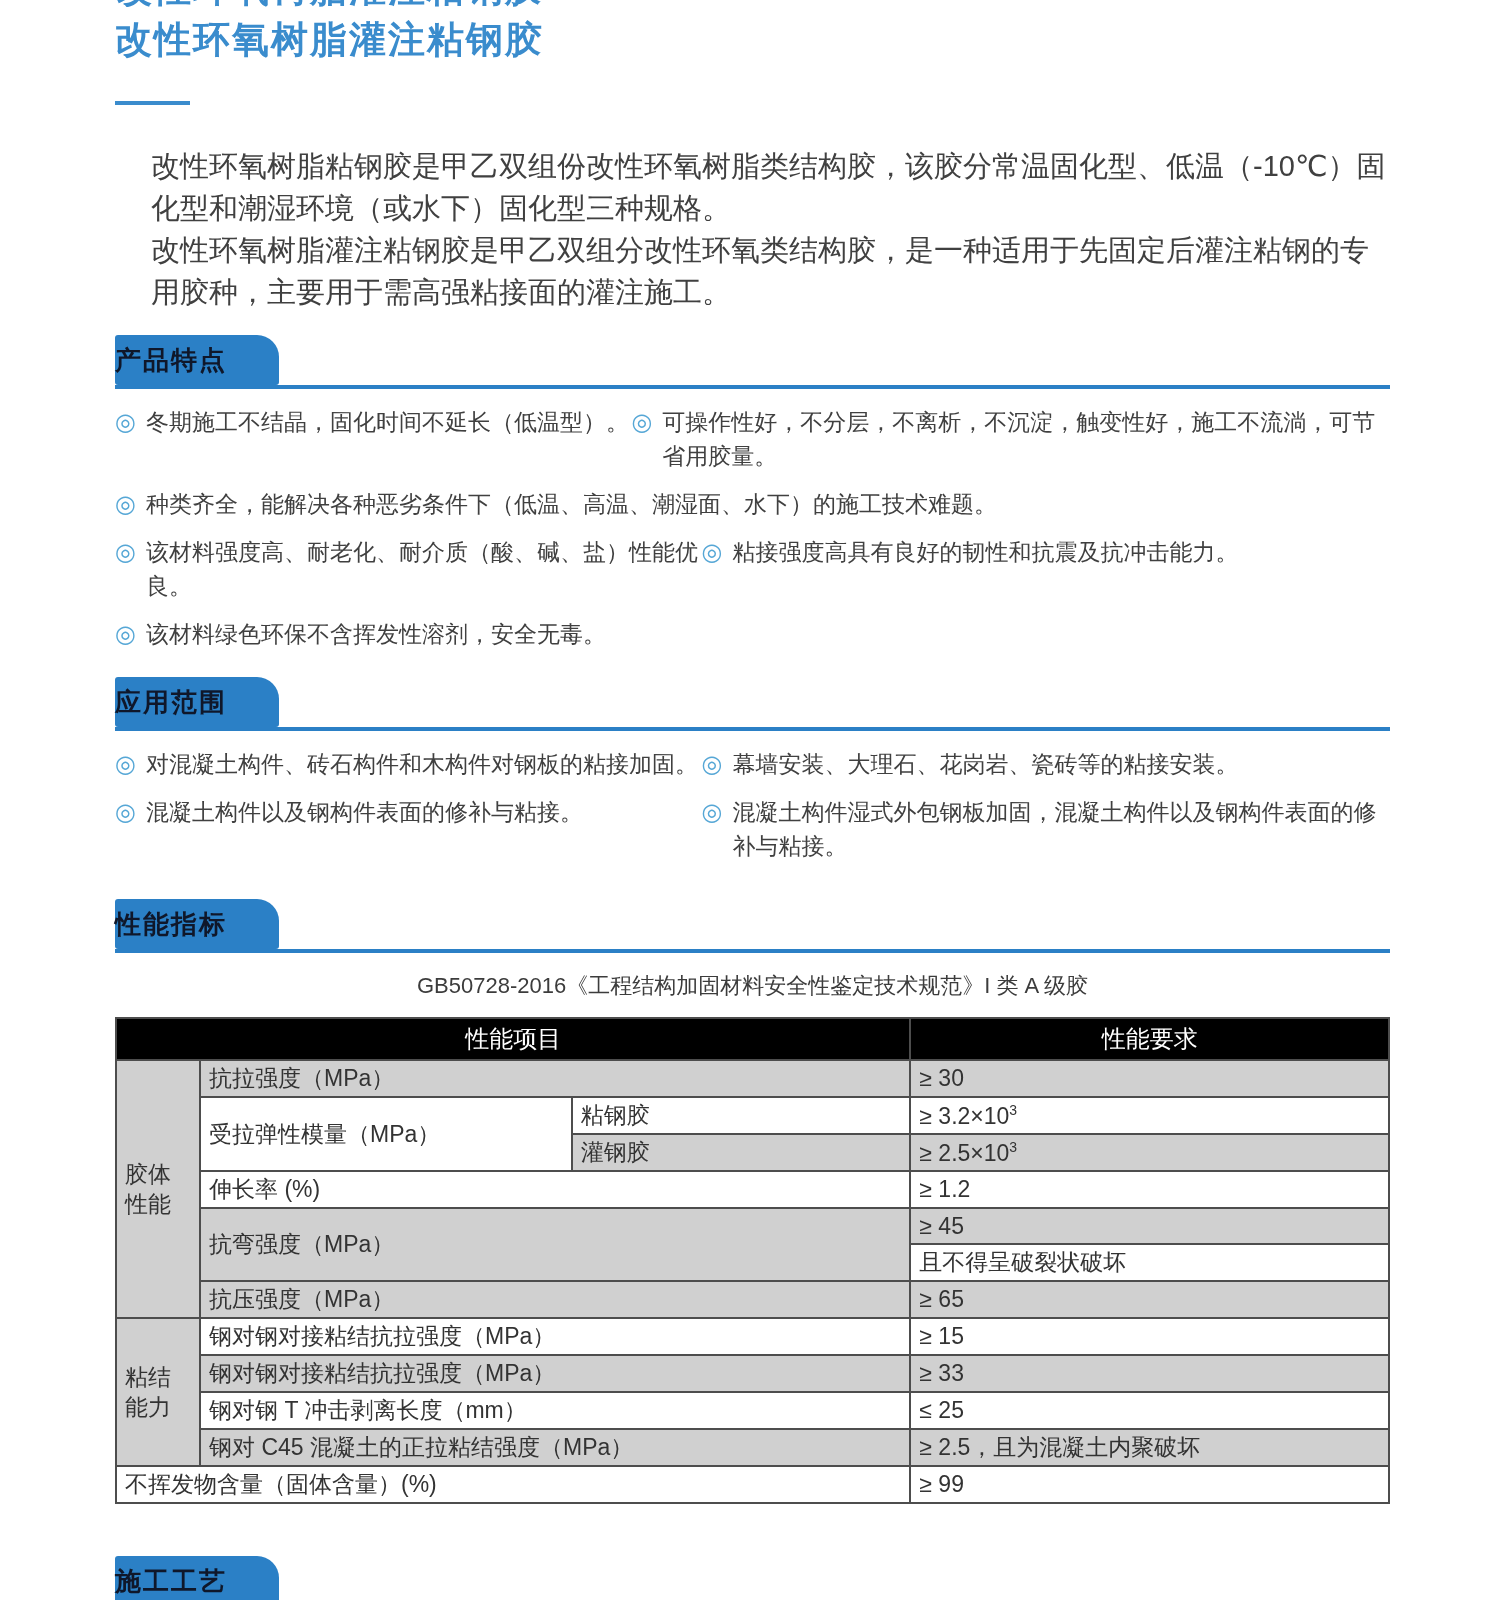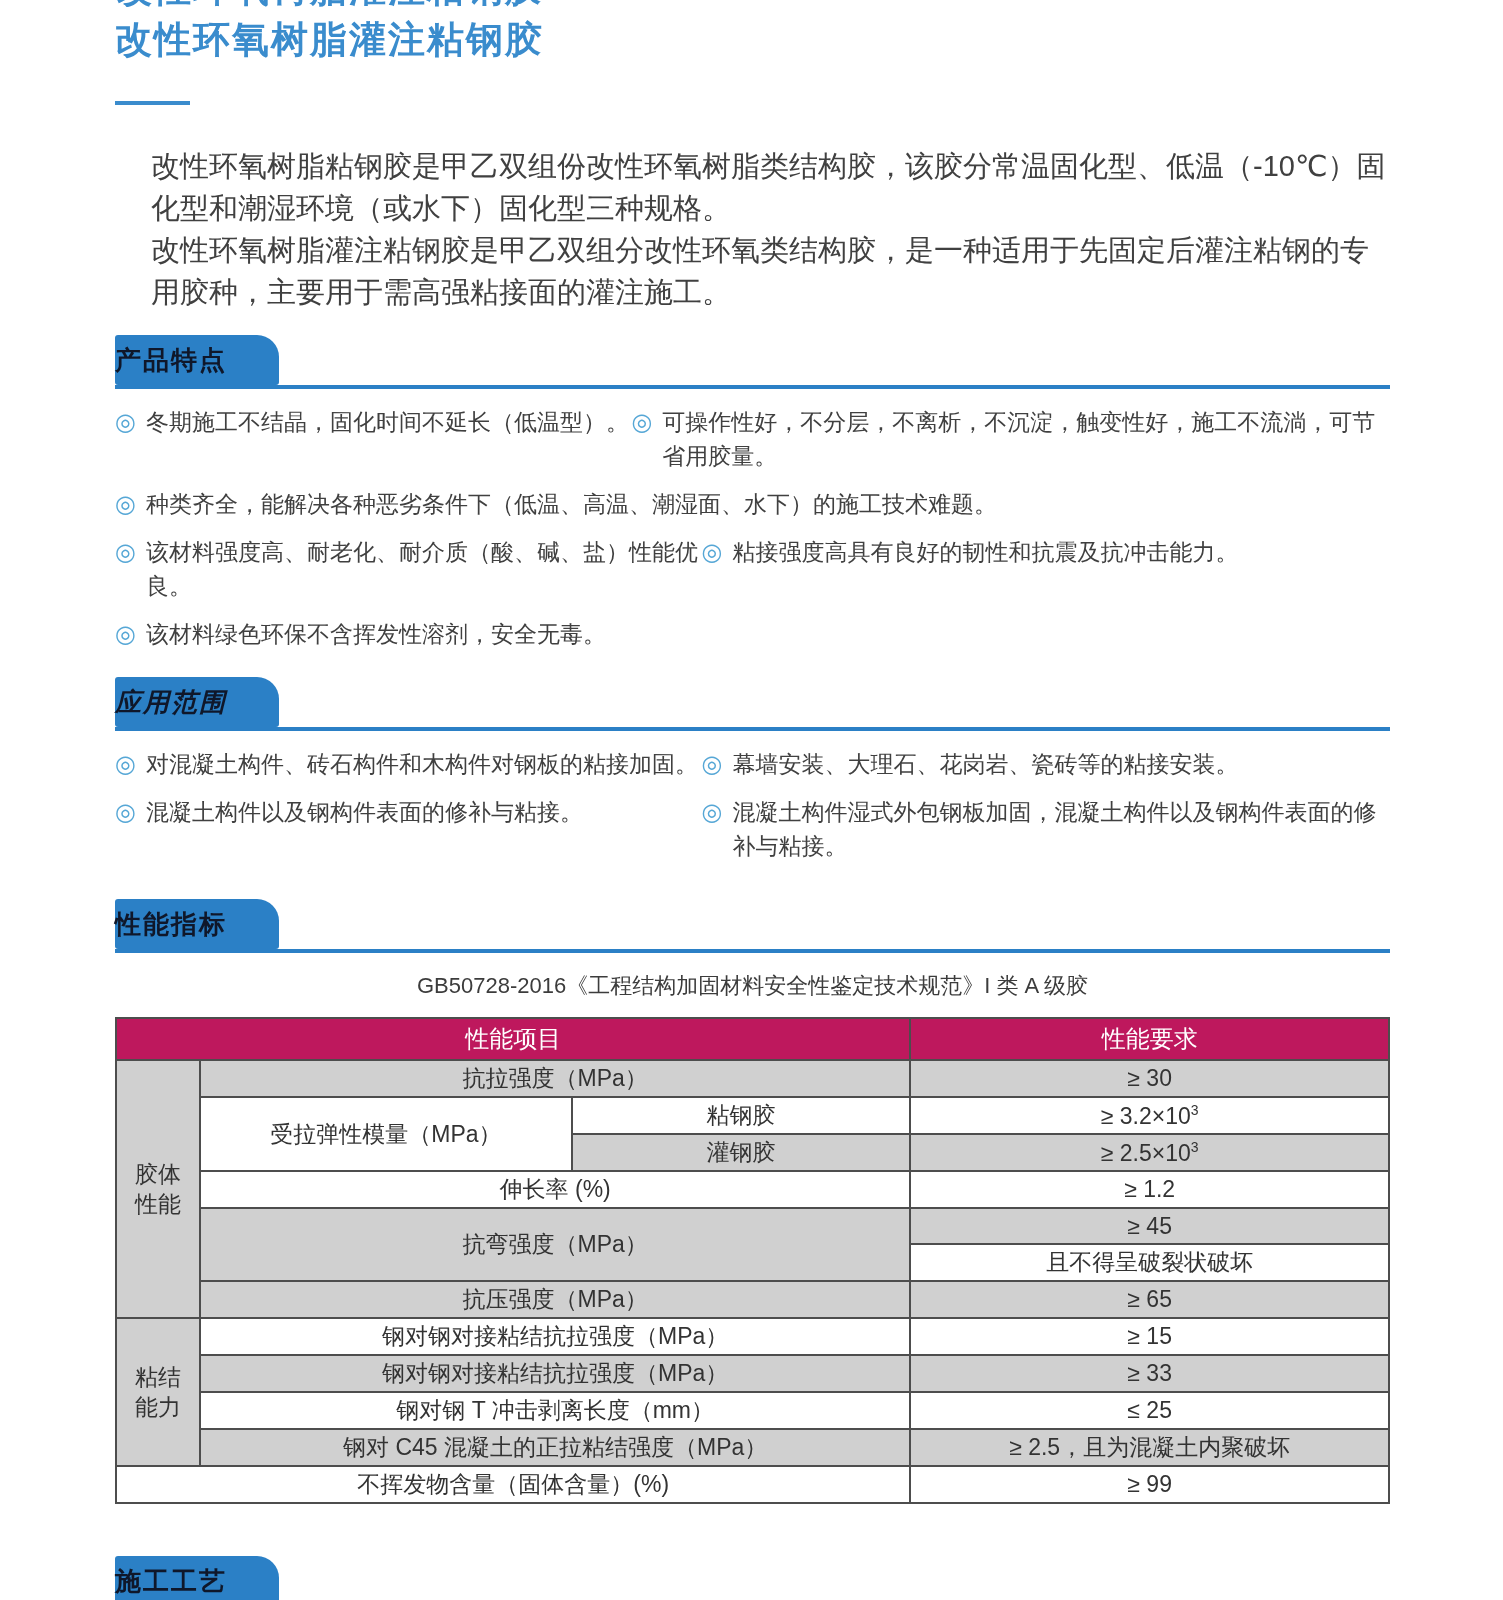--- a/index.html
+++ b/index.html
@@ -27,46 +27,46 @@
   .intro { margin-top:40px; padding-left:36px; font-size:29px; line-height:42px; color:#404040; }
 
   .sec-header { border-bottom:4px solid #2b80c6; }
   .badge {
     display:inline-block; background:#2b80c6; color:#0f172a;
     font-size:26px; font-weight:bold; letter-spacing:2px;
     width:164px; text-align:left; padding:8px 0 7px 0;
     border-radius:3px 22px 3px 3px;
   }
   .mt-feat { margin-top:22px; }
-  .mt-app  { margin-top:26px;font-style:italic; }
+  .mt-app  { margin-top:26px; }
   .mt-perf { margin-top:36px; }
   .mt-proc { margin-top:52px; }
 
   .blist { margin-top:16px; }
   .brow { display:flex; margin-bottom:14px; }
   .bullet { display:flex; align-items:flex-start; }
   .bullet.w40 { width:40.5%; flex:0 0 40.5%; }
   .bullet.w46 { width:46%; flex:0 0 46%; }
   .bicon { color:#56a7d6; font-size:24px; line-height:34px; margin-right:10px; }
   .btext { font-size:23px; line-height:34px; color:#404040; }
   sup { font-size:14px; }
 
   .caption { margin-top:18px; text-align:center; font-size:22px; color:#3c3c3c; }
 
   table.ptable {
     margin-top:16px; width:100%; border-collapse:collapse;
     font-size:23px; color:#333333;
   }
   .ptable th {
-    background:#be185d; color:#ffffff; font-weight:normal;
+    background:#000000; color:#ffffff; font-weight:normal;
     font-size:24px; height:42px; border:2px solid #4d4d4d;
     text-align:center;
   }
   .ptable td {
-    border:2px solid #4d4d4d; text-align:center;
+    border:2px solid #4d4d4d; text-align:left;
     height:36px; padding:2px 8px;
   }
   .ptable td.g { background:#d0d0d0; }
   .ptable td.wcell { background:#ffffff; }
   .grp { width:84px; }
   .gl { display:block; line-height:30px; }
 </style>
 </head>
 <body>
 

